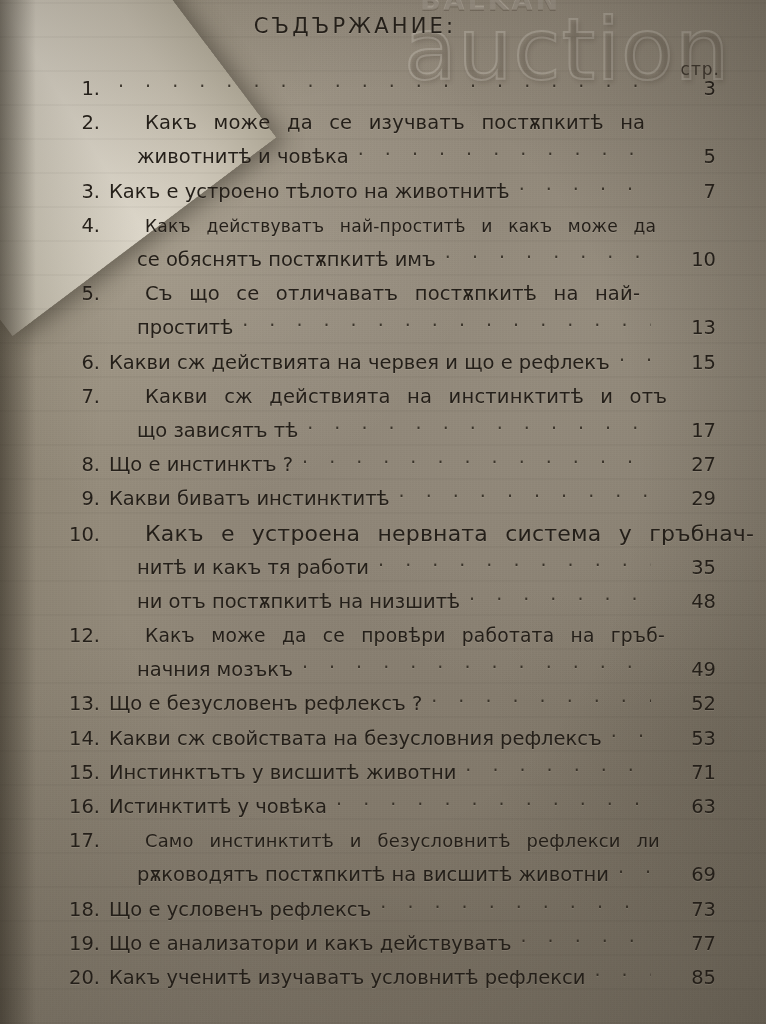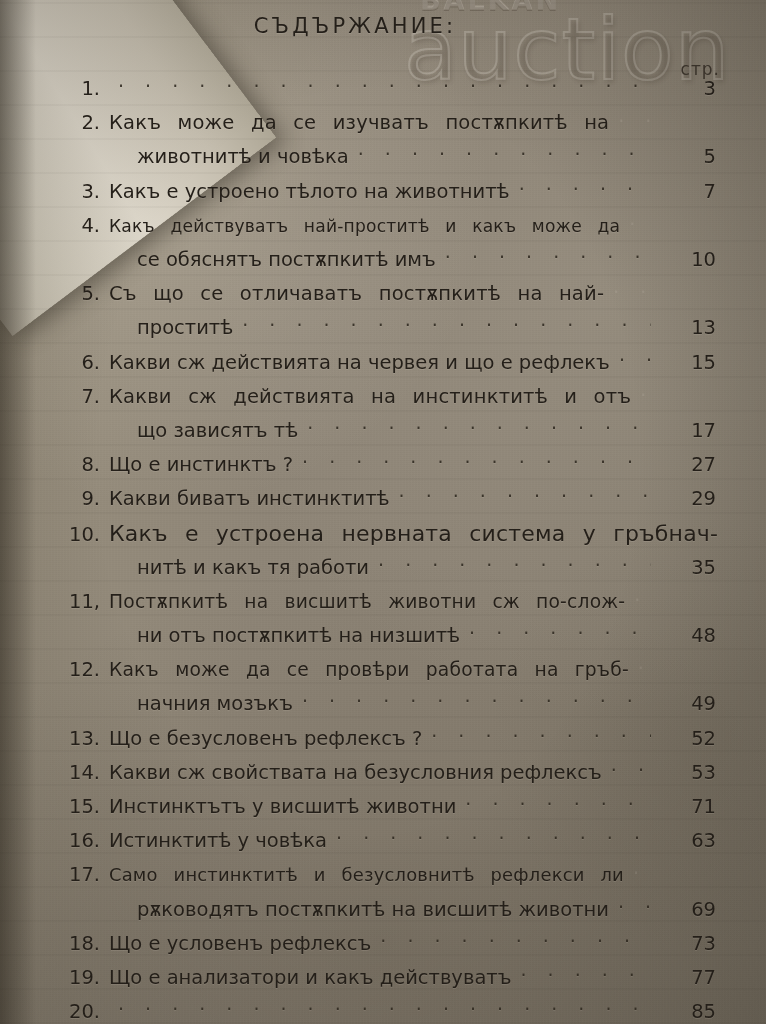--- a/index.html
+++ b/index.html
@@ -154,21 +154,21 @@
     white-space: nowrap;
   }
   .num.blank { visibility: hidden; }
 
   .txt {
     flex: 0 0 auto;
     white-space: nowrap;
   }
   
   .toc-line.cont .txt { padding-left: 28px; }
-  .txt.spread2 { letter-spacing: 0.2px; word-spacing: 10px; }
+  .txt.spread2 { letter-spacing: 0.2px; word-spacing: 10px; margin-left: 36px; }
 
   .dots {
     flex: 1 1 auto;
     overflow: hidden;
     white-space: nowrap;
     margin: 0 7px 0 9px;
     font-size: 19px;
     letter-spacing: 7.5px;
     color: #2f2920;
     opacity: 0.88;
@@ -317,26 +317,20 @@
             <span class="pg empty">35</span>
           </div>
           <div class="toc-line cont">
             <span class="num blank">10.</span>
             <span class="txt">нитѣ и какъ тя работи</span>
             <span class="dots">· · · · · · · · · · · · · · · · · · · · · · · · · · · · · ·</span>
             <span class="pg">35</span>
           </div>
         </div>
         <div class="toc-entry">
-          <div class="toc-line">
-            <span class="num">11,</span>
-            <span class="txt spread2" style="font-size: 18.7px;">Постѫпкитѣ на висшитѣ животни сж по-слож-</span>
-            <span class="dots none">· · · · · · · · · · · · · · · · · · · · · · · · · · · · · ·</span>
-            <span class="pg empty">48</span>
-          </div>
           <div class="toc-line cont">
             <span class="num blank">11,</span>
             <span class="txt">ни отъ постѫпкитѣ на низшитѣ</span>
             <span class="dots">· · · · · · · · · · · · · · · · · · · · · · · · · · · · · ·</span>
             <span class="pg">48</span>
           </div>
         </div>
         <div class="toc-entry">
           <div class="toc-line">
             <span class="num">12.</span>
@@ -409,20 +403,21 @@
           <div class="toc-line">
             <span class="num">19.</span>
             <span class="txt">Що е анализатори и какъ действуватъ</span>
             <span class="dots">· · · · · · · · · · · · · · · · · · · · · · · · · · · · · ·</span>
             <span class="pg">77</span>
           </div>
         </div>
         <div class="toc-entry">
           <div class="toc-line">
             <span class="num">20.</span>
+            <span class="txt">Какъ ученитѣ изучаватъ условнитѣ рефлекси</span>
             <span class="dots">· · · · · · · · · · · · · · · · · · · · · · · · · · · · · ·</span>
             <span class="pg">85</span>
           </div>
         </div>
       </div>
   </div>
 
   <div class="corner-fold"></div>
   <div class="left-gutter"></div>
   <div class="vignette"></div>

